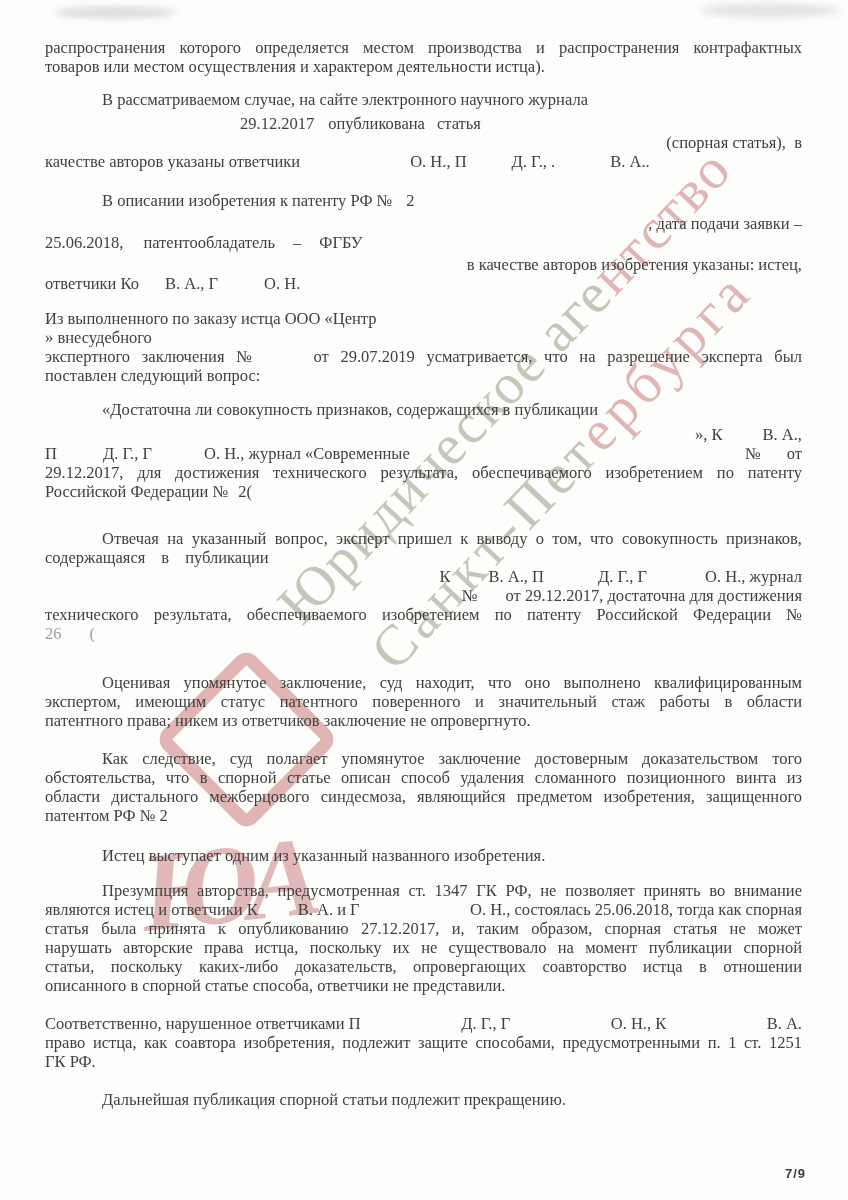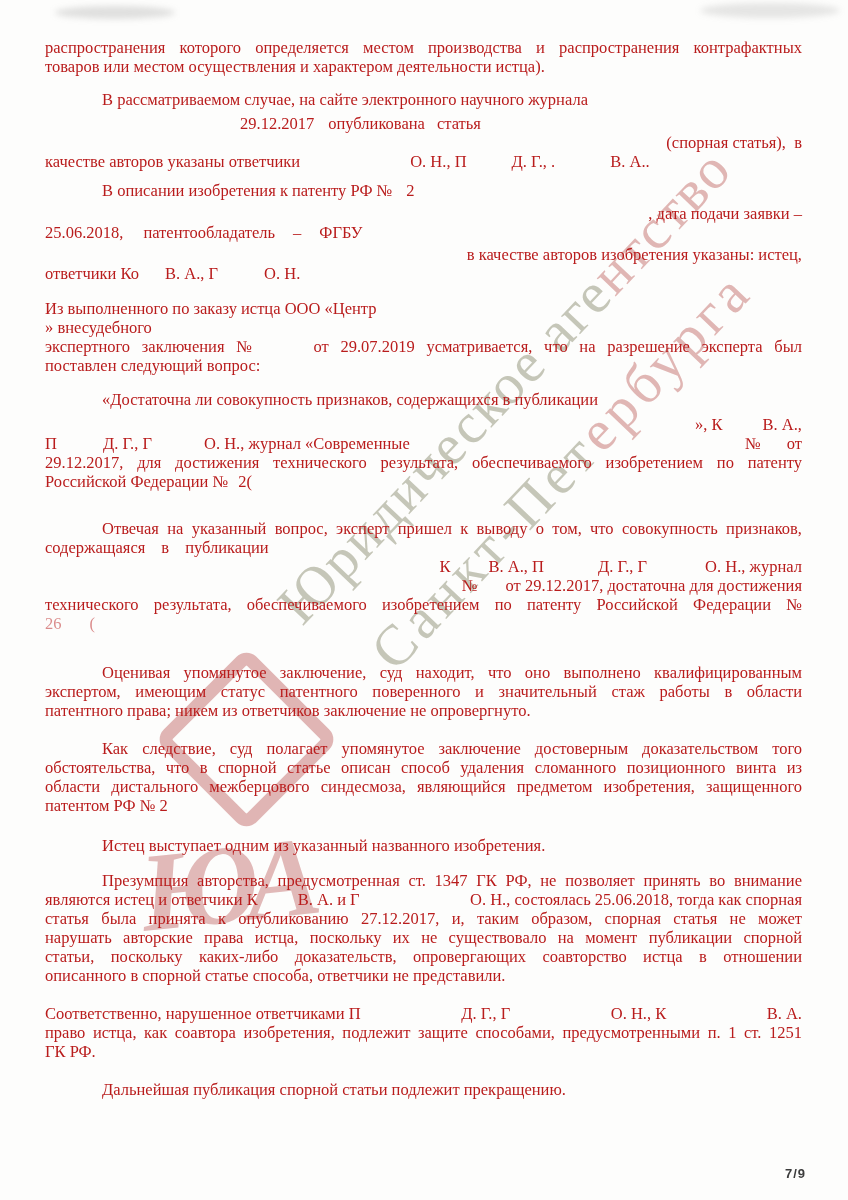--- a/index.html
+++ b/index.html
@@ -31,21 +31,21 @@
     color:rgba(183,82,82,.4);transform:rotate(-6deg);
     font-family:"Liberation Serif","DejaVu Serif",serif;line-height:1;
   }
   .smudge{position:absolute;border-radius:50%;filter:blur(3px);}
   .smudge.a{left:55px;top:6px;width:120px;height:13px;background:rgba(120,120,120,.22);}
   .smudge.b{left:700px;top:3px;width:140px;height:15px;background:rgba(120,120,120,.18);}
 
   
   #doc{
     position:absolute;left:45px;top:38px;width:757px;z-index:2;
-    font-size:16.5px;line-height:19px;color:#b91c1c;
+    font-size:16.5px;line-height:19px;color:#404040;
   }
   .line{min-height:19px;}
   .flexline{display:flex;align-items:baseline;}
   .just{text-align:justify;text-align-last:justify;}
   .frag{white-space:pre;}
   .gap{display:inline-block;height:1px;flex:0 0 auto;}
   .fill{flex:1 1 auto;}
   .fade{opacity:.5;align-items:flex-end;}
 
   
@@ -96,21 +96,21 @@
       </div>
       <div class="line flexline">
         <span class="frag">качестве авторов указаны ответчики</span>
         <span class="gap" style="width: 110px;"></span>
         <span class="frag">О. Н., П</span>
         <span class="gap" style="width: 45px;"></span>
         <span class="frag">Д. Г., .</span>
         <span class="gap" style="width: 55px;"></span>
         <span class="frag">В. А..</span>
       </div>
-      <div class="line flexline" style="margin-top: 10px;">
+      <div class="line flexline" style="margin-top: 20px;">
         <span class="gap" style="width: 57px;"></span>
         <span class="frag">В описании изобретения к патенту РФ №</span>
         <span class="gap" style="width: 14px;"></span>
         <span class="frag">2</span>
       </div>
       <div class="line flexline" style="margin-top: 4px;">
         <span class="fill"></span>
         <span class="frag">, дата подачи заявки –</span>
       </div>
       <div class="line flexline">

